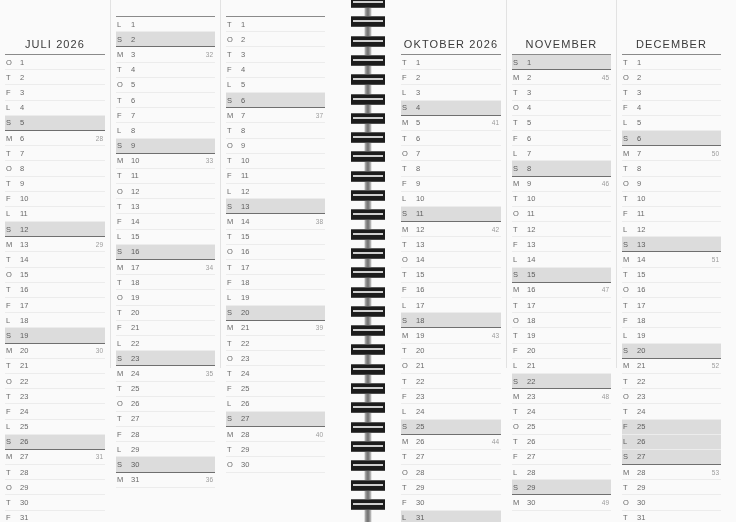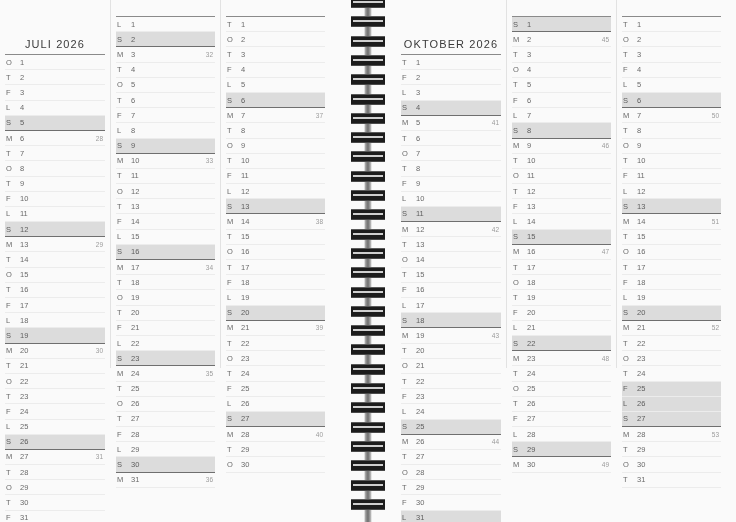--- a/index.html
+++ b/index.html
@@ -787,20 +787,23 @@
             <span class="week"></span>
           </div>
           <div class="day weekend">
             <span class="dow">L</span>
             <span class="dnum">31</span>
             <span class="week"></span>
           </div>
         </div>
       </div>
       <div class="month">
+        <div class="month-head">
+          <div class="month-title">NOVEMBER</div>
+        </div>
         <div class="days">
           <div class="day weekend sunday">
             <span class="dow">S</span>
             <span class="dnum">1</span>
             <span class="week"></span>
           </div>
           <div class="day">
             <span class="dow">M</span>
             <span class="dnum">2</span>
             <span class="week">45</span>
@@ -941,20 +944,23 @@
             <span class="week"></span>
           </div>
           <div class="day">
             <span class="dow">M</span>
             <span class="dnum">30</span>
             <span class="week">49</span>
           </div>
         </div>
       </div>
       <div class="month">
+        <div class="month-head">
+          <div class="month-title">DECEMBER</div>
+        </div>
         <div class="days">
           <div class="day">
             <span class="dow">T</span>
             <span class="dnum">1</span>
             <span class="week"></span>
           </div>
           <div class="day">
             <span class="dow">O</span>
             <span class="dnum">2</span>
             <span class="week"></span>

